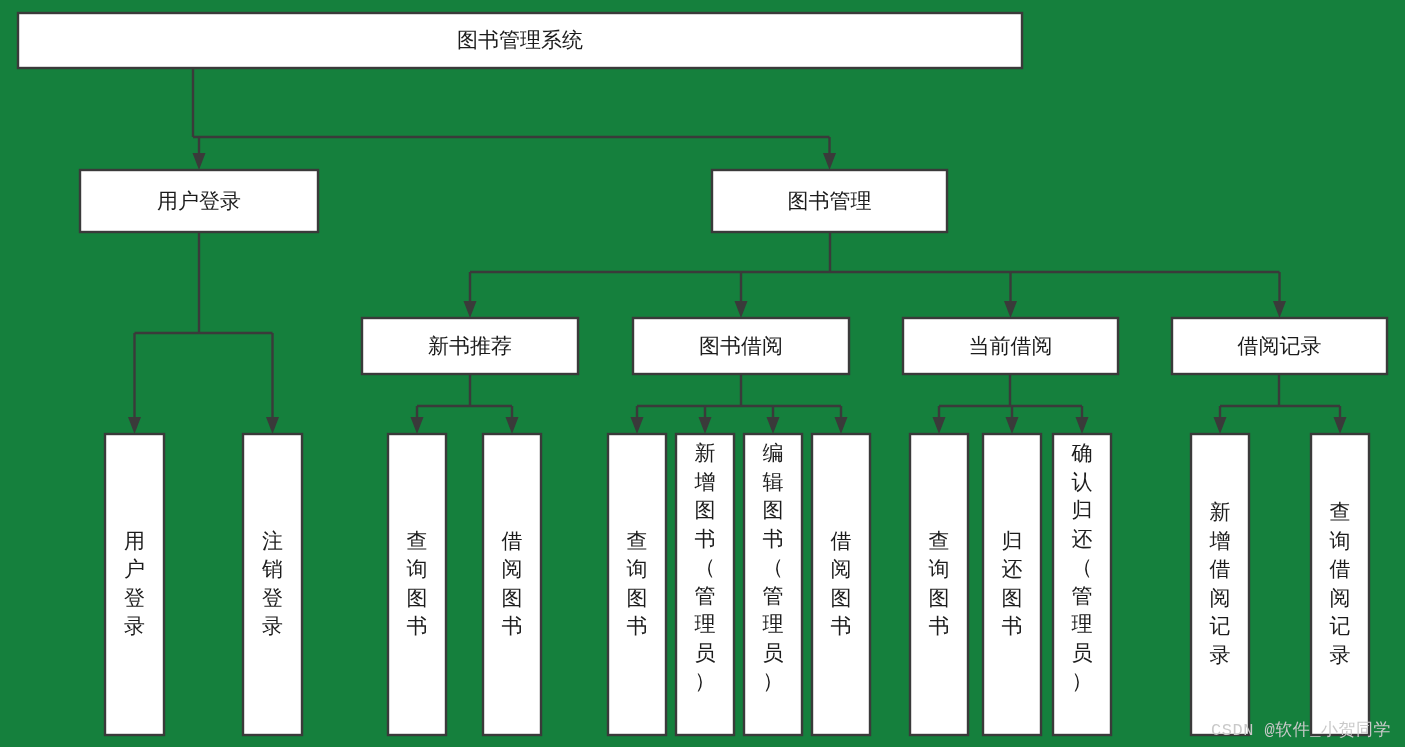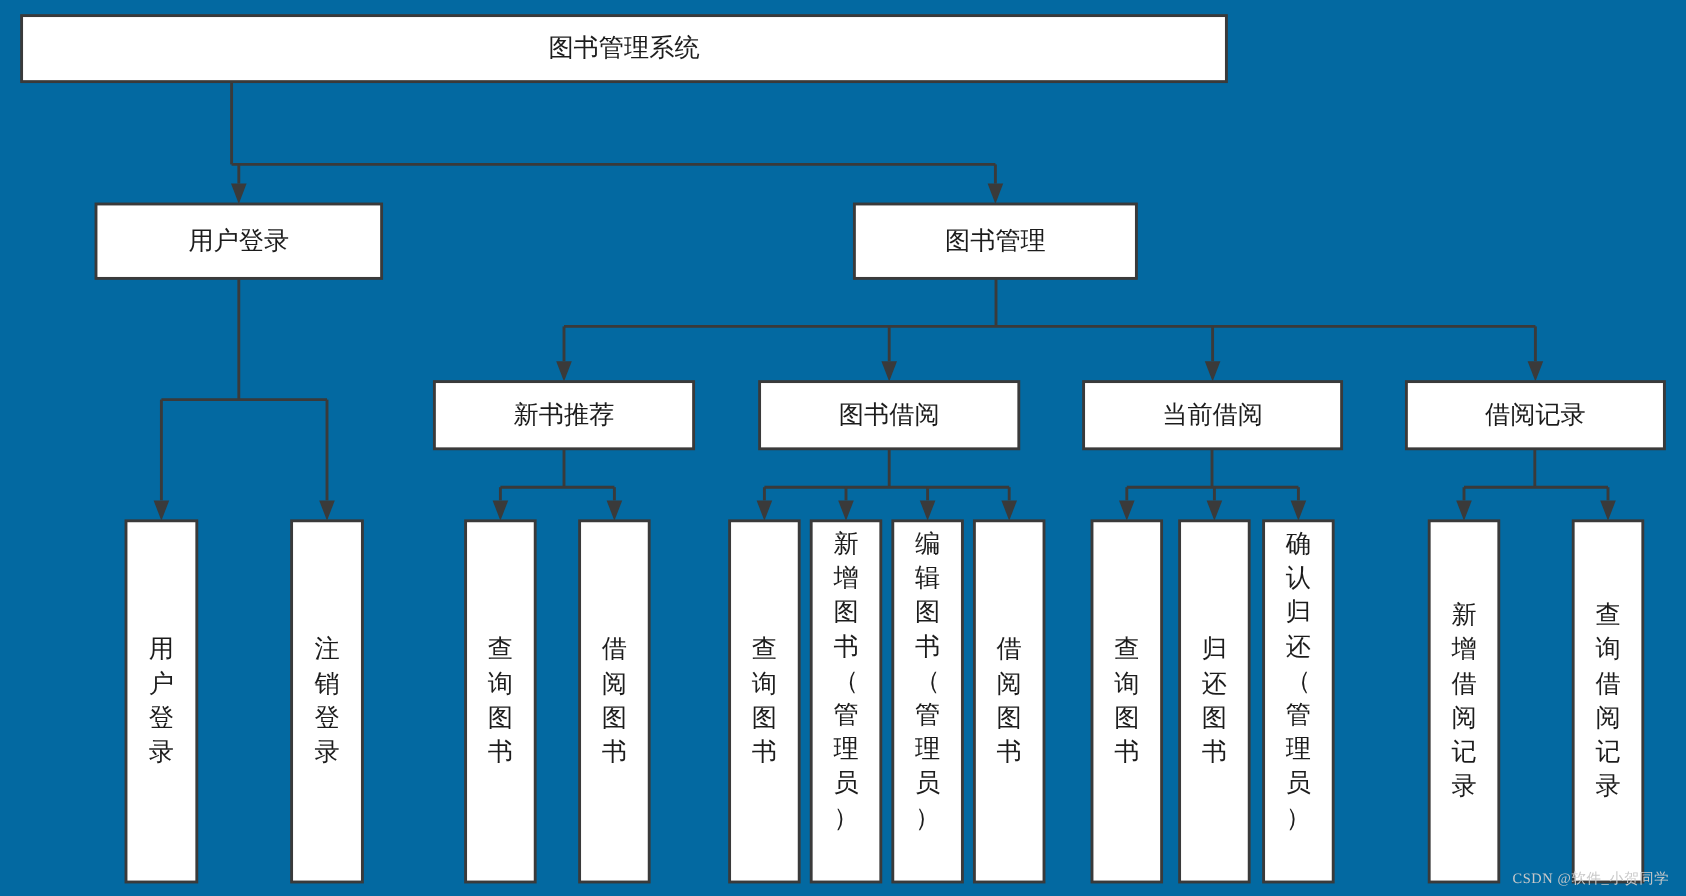--- a/index.html
+++ b/index.html
@@ -7,21 +7,21 @@
     padding: 0;
     background: #ffffff;
   }
   body {
     font-family: "Liberation Sans", "DejaVu Sans", sans-serif;
   }
   #diagram-root {
     position: relative;
     width: 1405px;
     height: 747px;
-    background: #0369a1;
+    background: #15803d;
     overflow: hidden;
   }
   svg#diagram-canvas {
     position: absolute;
     left: 0;
     top: 0;
     width: 1405px;
     height: 747px;
     display: block;
   }
@@ -56,22 +56,22 @@
     fill: #1c1c1c;
     font-family: "Liberation Sans", "DejaVu Sans", sans-serif;
     font-size: 21px;
     text-anchor: middle;
   }
   .watermark-text {
     position: absolute;
     right: 14px;
     bottom: 6px;
     color: #c9c9c9;
-    font-size: 12px;
-    font-family: Liberation Serif, serif;
+    font-size: 17px;
+    font-family: Liberation Mono, monospace;
     white-space: nowrap;
     letter-spacing: 0.5px;
     pointer-events: none;
   }
 </style>
 </head>
 <body>
 
 <div id="diagram-root">
 

